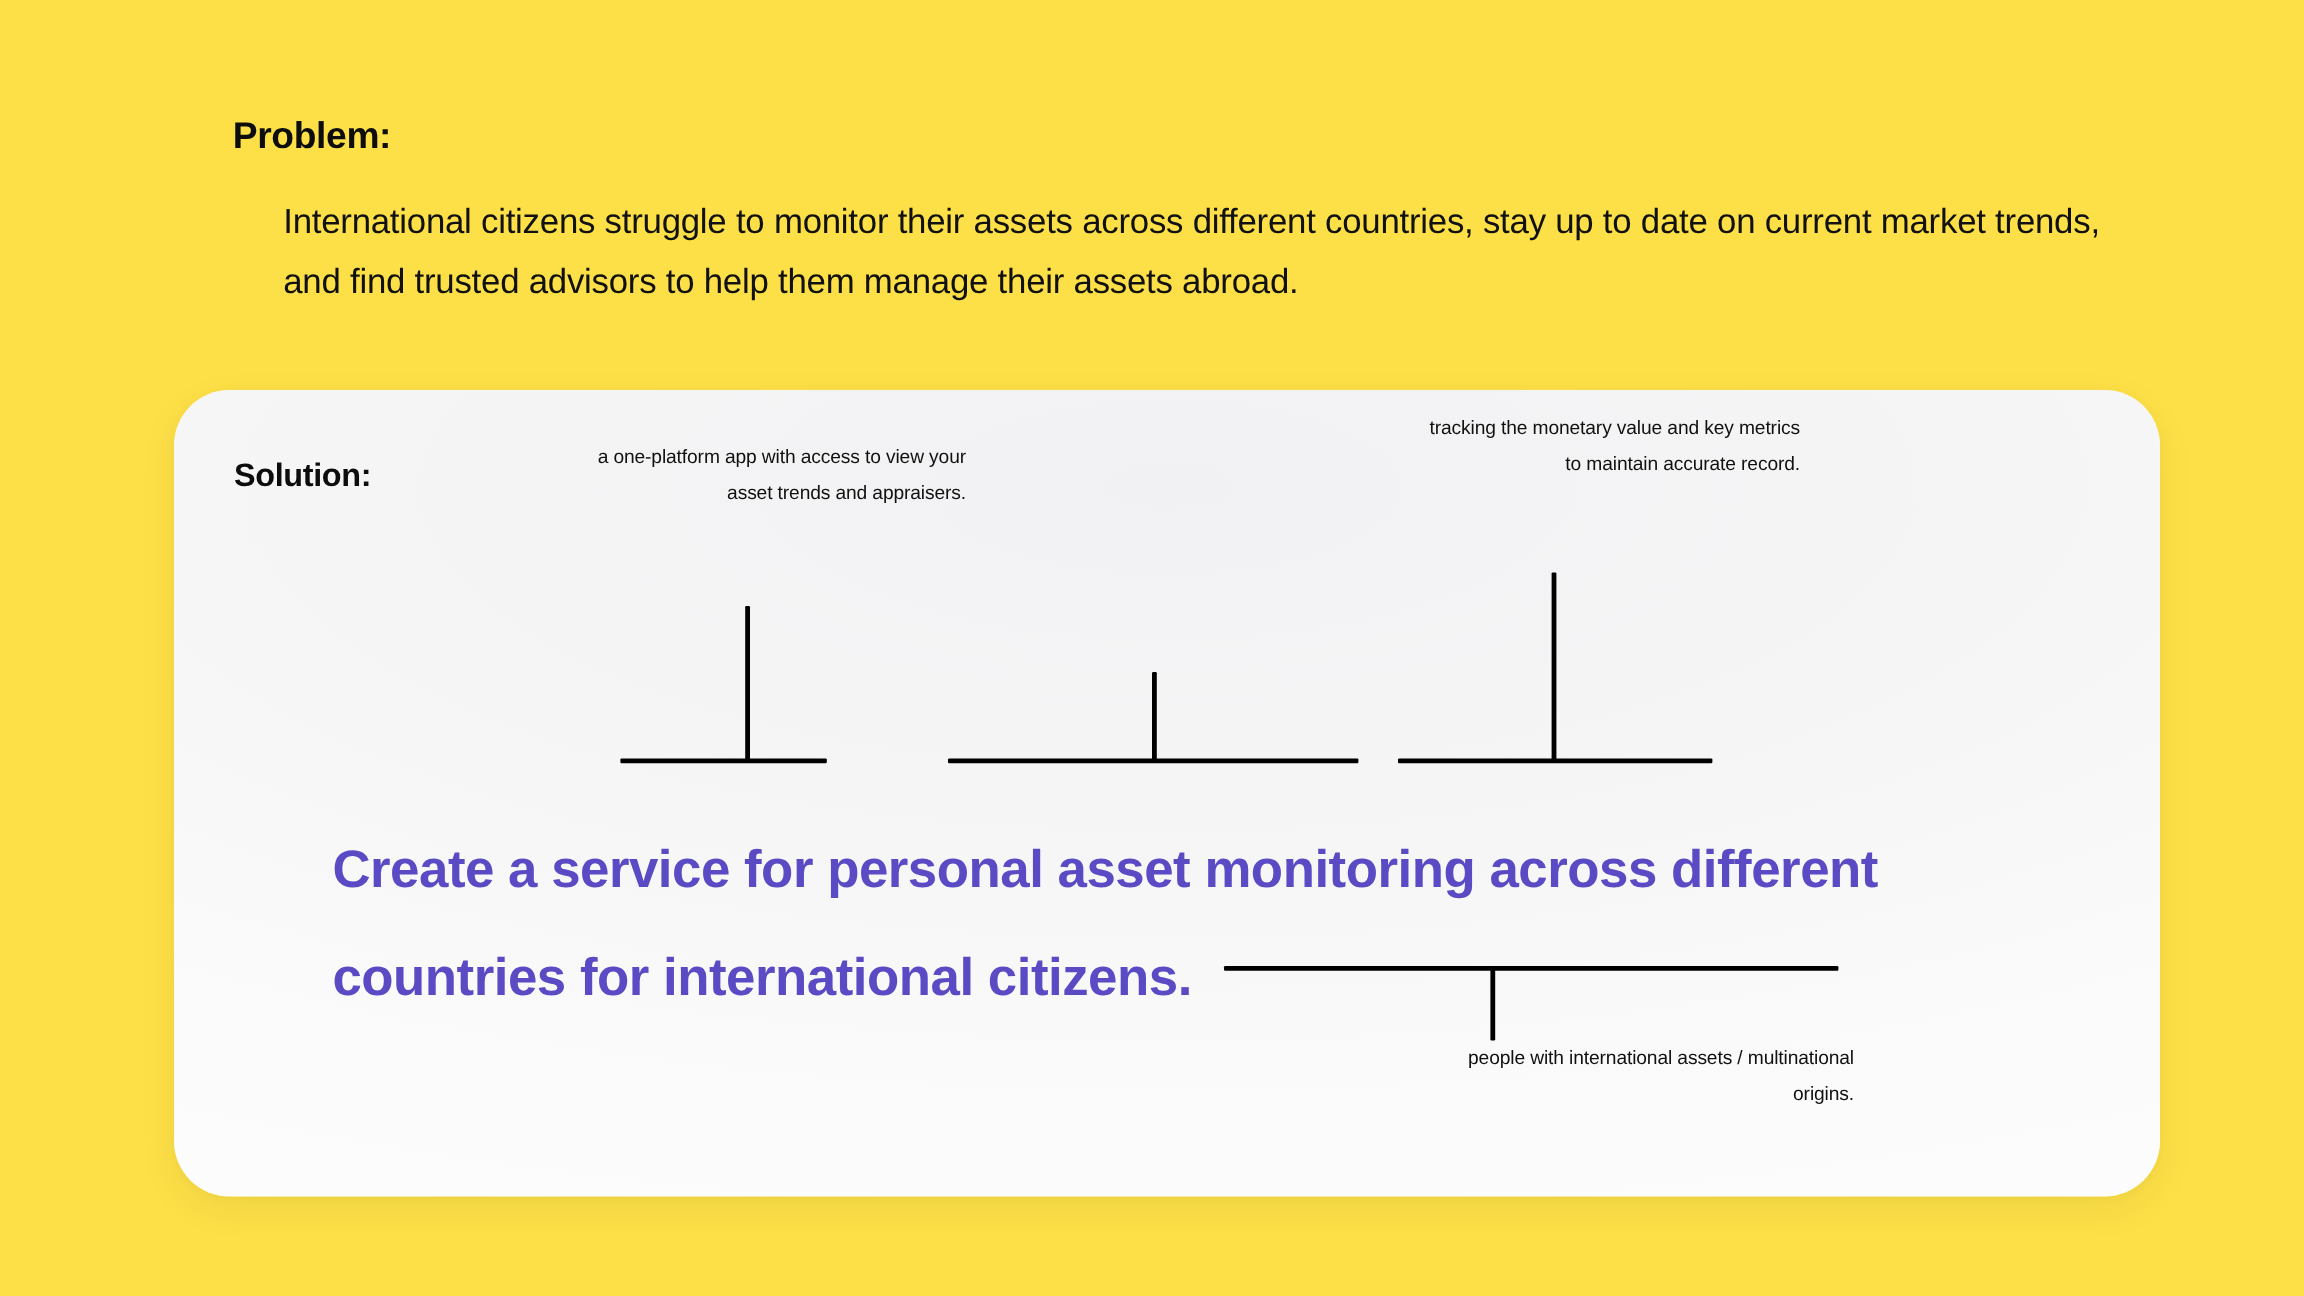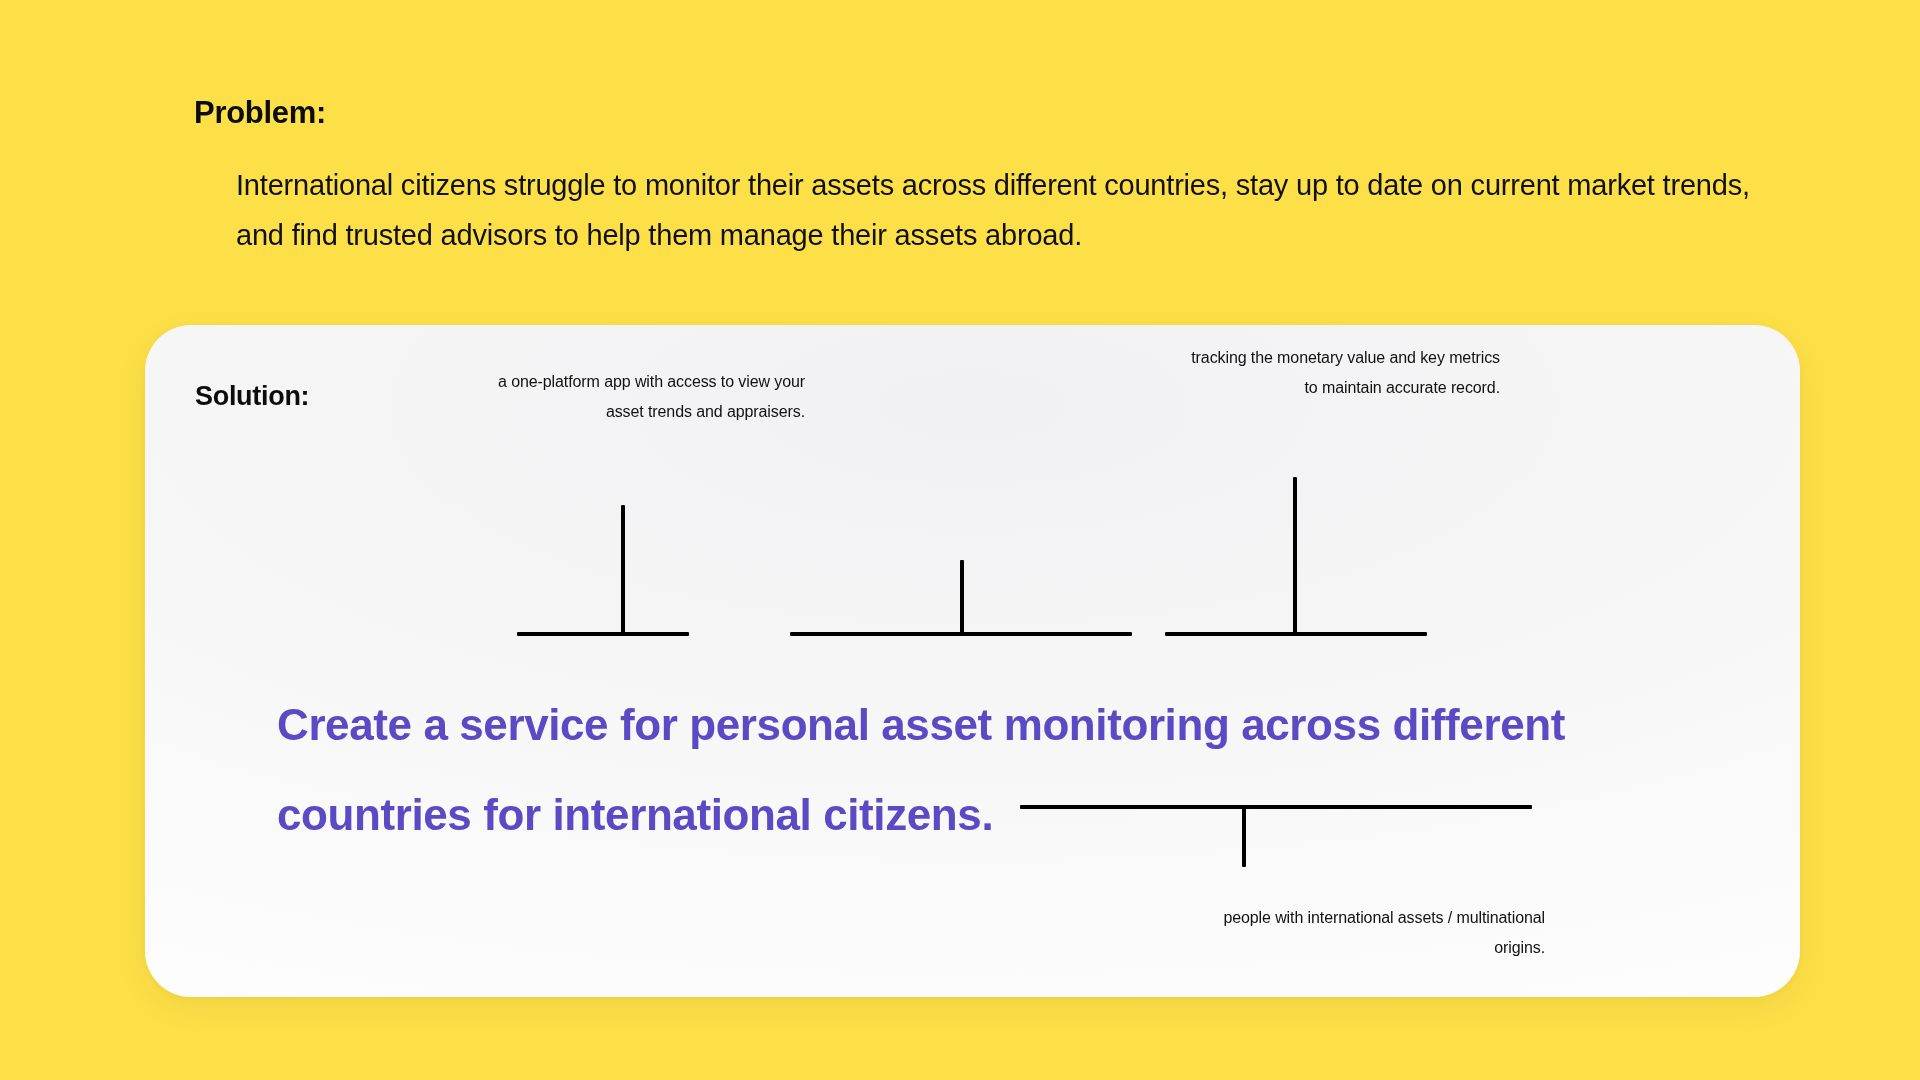--- a/index.html
+++ b/index.html
@@ -41,21 +41,21 @@
 
   
   .annot {
     position:absolute;
     font-size:16px; font-weight:400; color:#111111;
     line-height:30px; text-align:right; letter-spacing:-0.1px;
   }
   .annot-a { left:320px; top:42px;  width:340px; }
   .annot-b { left:655px; top:105px; width:350px; }
   .annot-c { left:1035px;top:18px;  width:320px; }
-  .annot-d { left:1040px;top:543px; width:360px;margin-top:35px; }
+  .annot-d { left:1040px;top:543px; width:360px; }
 
   
   .hbar   { position:absolute; height:4px; background:#000000; border-radius:1px; }
   .vstem  { position:absolute; width:4px;  background:#000000; border-radius:1px; }
 
   
   .br1-bar  { left:372px;  top:307px; width:172px; }
   .br1-stem { left:476px;  top:180px; height:130px; }
 
   .br2-bar  { left:645px;  top:307px; width:342px; }

